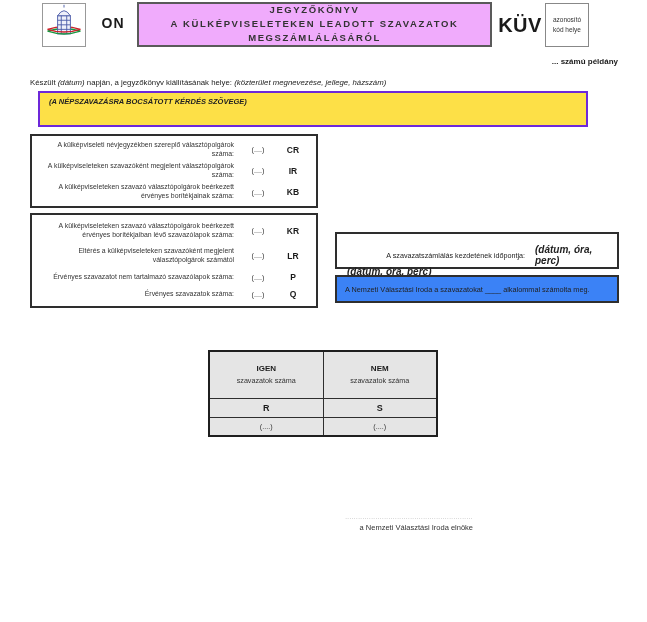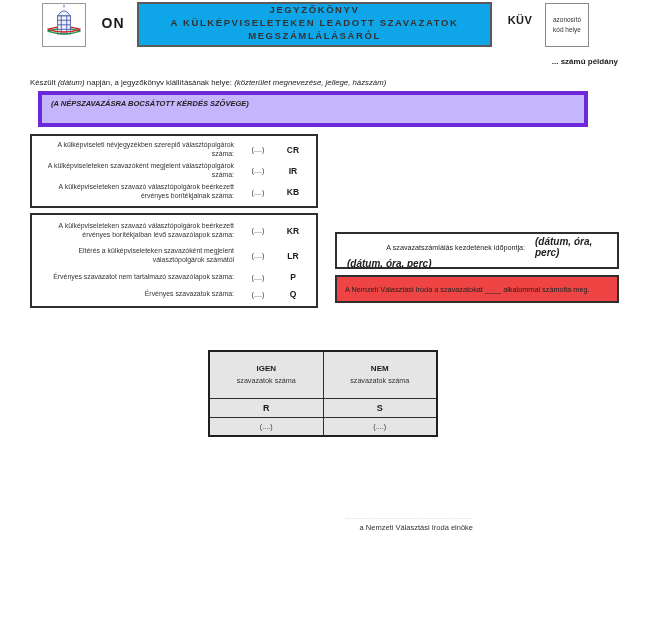--- a/index.html
+++ b/index.html
@@ -18,51 +18,51 @@
     position:absolute; left:42px; top:3px; width:44px; height:44px;
     background:#fff; border:1px solid #999;
     display:flex; align-items:center; justify-content:center;
   }
   .hdr-code-left {
     position:absolute; left:92px; top:15px; width:42px;
     font-size:14px; font-weight:bold; text-align:center; letter-spacing:1px;
   }
   .title-box {
     position:absolute; left:137px; top:2px; width:355px; height:45px;
-    background:#0ea5e9; border:2px solid #5a5a5a;
-    display:flex; flex-direction:column; align-items:center; justify-content:flex-start;
+    background:#f0abfc; border:2px solid #5a5a5a;
+    display:flex; flex-direction:column; align-items:center; justify-content:space-between;
     text-align:center;
   }
   .title-box .t1, .title-box .t2, .title-box .t3 {
     font-weight:bold; font-size:9.5px; letter-spacing:1.6px; color:#333; line-height:1.35;
   }
   .hdr-code-right {
     position:absolute; left:498px; top:14px; width:44px;
-    font-size:11px; font-weight:bold; text-align:center; letter-spacing:0.5px;
+    font-size:20px; font-weight:bold; text-align:center; letter-spacing:0.5px;
   }
   .id-box {
     position:absolute; left:545px; top:3px; width:44px; height:44px;
     background:#fff; border:1px solid #888;
     display:flex; flex-direction:column; align-items:center; justify-content:center;
     font-size:6.5px; color:#333; line-height:1.5; text-align:center;
   }
   
   .copy-number {
     position:absolute; left:440px; top:57px; width:178px;
     text-align:right; font-weight:bold; font-size:8px;
   }
   .intro-line {
     position:absolute; left:30px; top:78px; width:560px;
     font-size:7.8px; color:#222;
   }
   .intro-line .it { font-style:italic; }
   
   .question-box {
     position:absolute; left:38px; top:91px; width:550px; height:36px;
-    border:4px solid #6d28d9; background:#c4b5fd;
+    border:2px solid #6d28d9; background:#fde047;
     padding:4px 9px;
     font-size:7.5px; font-weight:bold; font-style:italic; color:#222;
   }
   
   .vbox {
     position:absolute; left:30px; width:288px;
     border:2px solid #2e2e2e; background:#fff;
     display:flex; flex-direction:column; justify-content:space-around;
     padding:3px 0;
   }
@@ -77,28 +77,28 @@
     width:48px; text-align:center; font-size:7.2px; color:#333; flex:none;
   }
   .vcode {
     width:34px; text-align:center; font-size:8.5px; font-weight:bold; flex:none;
     padding-right:12px;
   }
   
   .timing-box {
     position:absolute; left:335px; top:232px; width:284px; height:37px;
     border:2px solid #2e2e2e; background:#fff;
-    display:flex; flex-direction:column; justify-content:space-around; padding:2px 0;
+    display:flex; flex-direction:column; justify-content:space-around; padding:10px 0;
   }
   .trow { display:flex; align-items:center; }
   .tlabel { width:188px; text-align:right; font-size:7.2px; color:#222; flex:none; }
   .tvalue { flex:1; text-align:left; font-size:10px; font-weight:bold; font-style:italic; padding-left:10px; color:#222; }
   .count-box {
     position:absolute; left:335px; top:275px; width:284px; height:28px;
-    border:2px solid #2e2e2e; background:#ef4444;
+    border:2px solid #2e2e2e; background:#3b82f6;
     display:flex; align-items:center; padding:0 8px;
     font-size:7.3px; color:#222;
   }
   
   .results-table {
     position:absolute; left:208px; top:350px; width:230px;
     border-collapse:collapse;
   }
   .results-table td {
     border:1px solid #2e2e2e; text-align:center; background:#e5e5e5;

